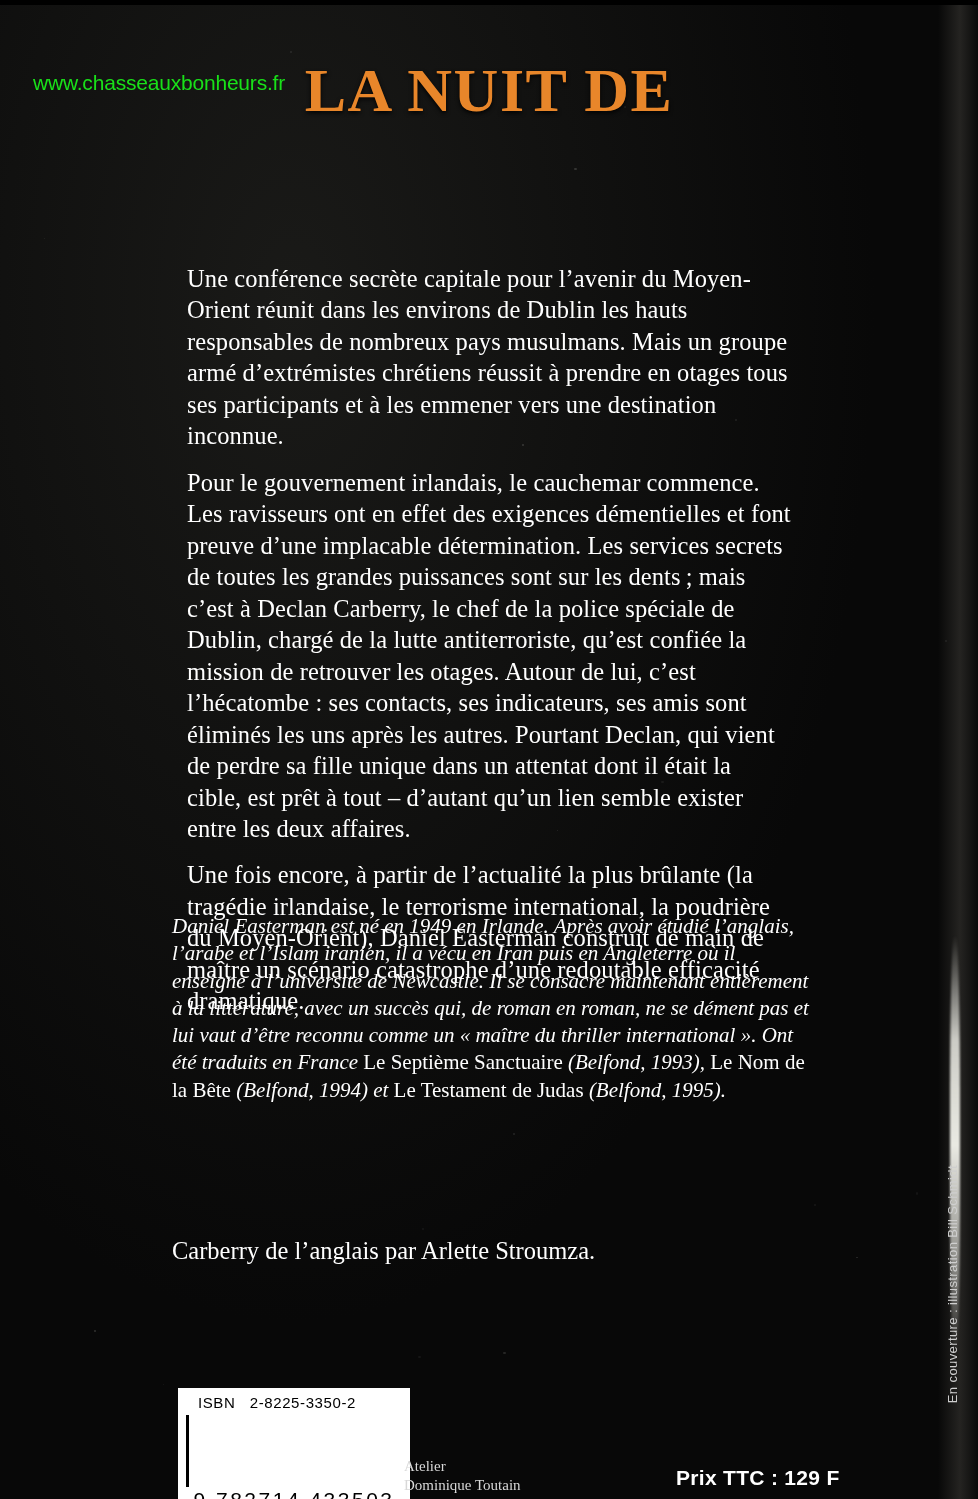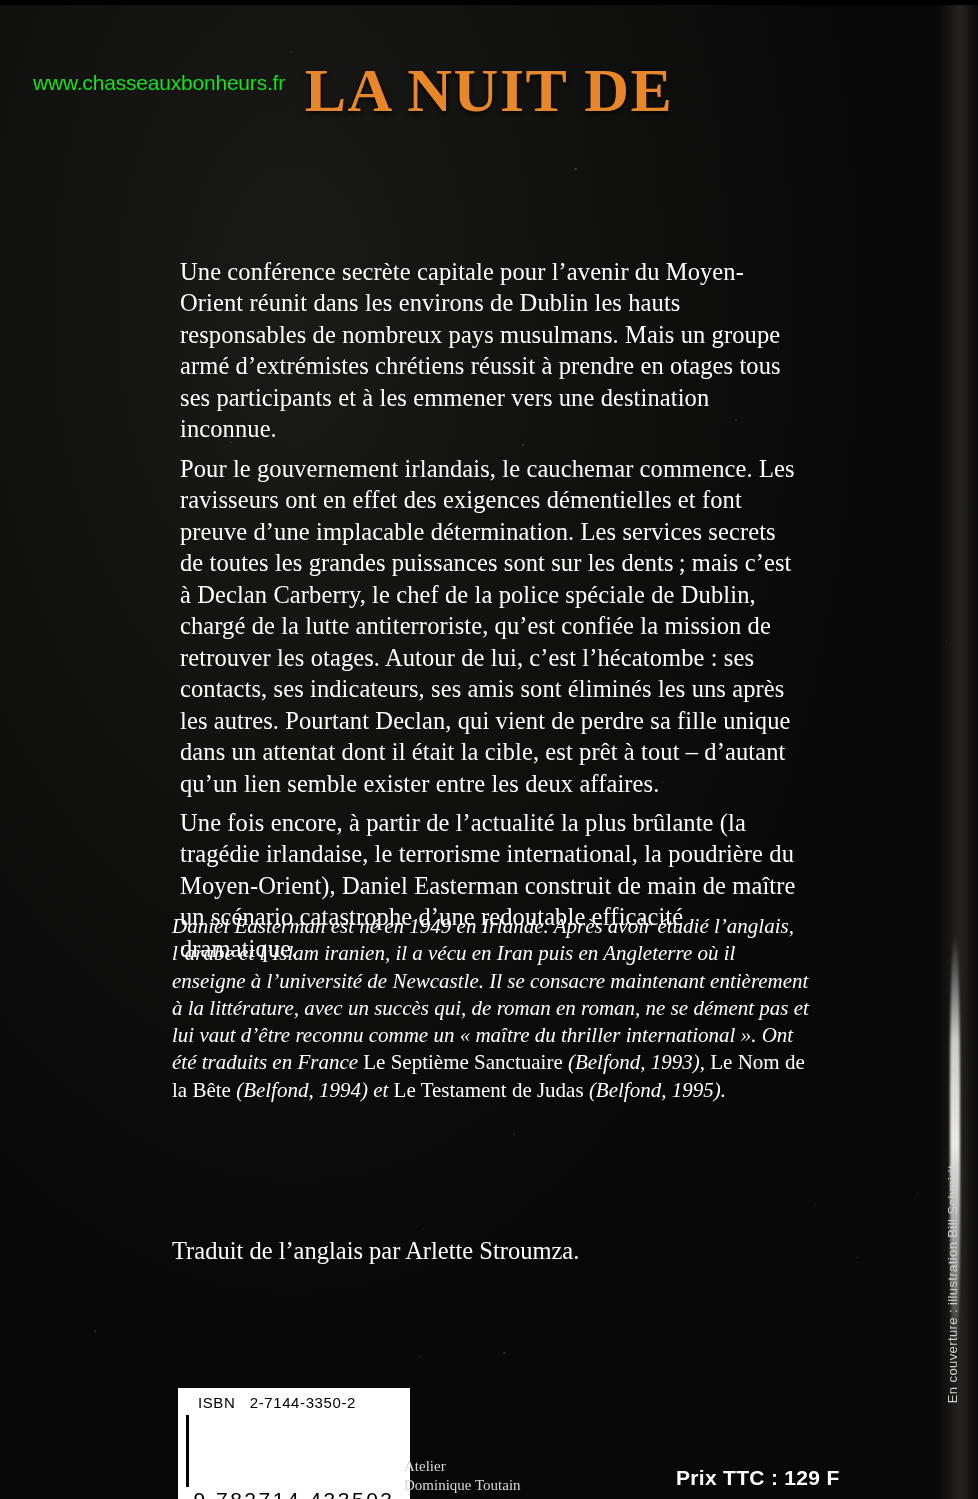--- a/index.html
+++ b/index.html
@@ -80,21 +80,21 @@
     top: 243px;
     width: 634px;
     color: #ffffff;
     font-family: "Liberation Serif", serif;
     font-size: 24.5px;
     line-height: 1.285;
     text-align: left;
     letter-spacing: 0.1px;
   }
   #blurb p {
-    margin: 8px;
+    margin: 15px;
     text-indent: 0;
   }
 
   #bio {
     position: absolute;
     left: 172px;
     top: 908px;
     width: 640px;
     color: #ffffff;
     font-family: Liberation Serif, serif;
@@ -220,26 +220,26 @@
   <div id="blurb">
     <p>Une conférence secrète capitale pour l’avenir du Moyen-Orient réunit dans les environs de Dublin les hauts responsables de nombreux pays musulmans. Mais un groupe armé d’extrémistes chrétiens réussit à prendre en otages tous ses participants et à les emmener vers une destination inconnue.</p>
     <p>Pour le gouvernement irlandais, le cauchemar commence. Les ravisseurs ont en effet des exigences démentielles et font preuve d’une implacable détermination. Les services secrets de toutes les grandes puissances sont sur les dents ; mais c’est à Declan Carberry, le chef de la police spéciale de Dublin, chargé de la lutte antiterroriste, qu’est confiée la mission de retrouver les otages. Autour de lui, c’est l’hécatombe : ses contacts, ses indicateurs, ses amis sont éliminés les uns après les autres. Pourtant Declan, qui vient de perdre sa fille unique dans un attentat dont il était la cible, est prêt à tout – d’autant qu’un lien semble exister entre les deux affaires.</p>
     <p>Une fois encore, à partir de l’actualité la plus brûlante (la tragédie irlandaise, le terrorisme international, la poudrière du Moyen-Orient), Daniel Easterman construit de main de maître un scénario catastrophe d’une redoutable efficacité dramatique.</p>
   </div>
 
   <div id="bio">
     <p><span>Daniel Easterman est né en 1949 en Irlande. Après avoir étudié l’anglais, l’arabe et l’Islam iranien, il a vécu en Iran puis en Angleterre où il enseigne à l’université de Newcastle. Il se consacre maintenant entièrement à la littérature, avec un succès qui, de roman en roman, ne se dément pas et lui vaut d’être reconnu comme un « maître du thriller international ». Ont été traduits en France </span><span class="roman">Le Septième Sanctuaire</span><span> (Belfond, 1993), </span><span class="roman">Le Nom de la Bête</span><span> (Belfond, 1994) </span><span>et </span><span class="roman">Le Testament de Judas</span><span> (Belfond, 1995).</span></p>
   </div>
 
-  <div id="translator">Traduit de l’anglais par Arlette Stroumza.</div>
+  <div id="translator">Carberry de l’anglais par Arlette Stroumza.</div>
 
   <div id="barcode-block">
     <div id="isbn-text">
       <span>ISBN</span>
-      &nbsp;&nbsp;<span>2-7144-3350-2</span>
+      &nbsp;&nbsp;<span>2-8225-3350-2</span>
     </div>
     <div id="barcode-bars">
         <span style="width: 3px; background: rgb(0, 0, 0);"></span>
         <span style="width: 1px; background: transparent;"></span>
       </div>
     <div id="barcode-digits">9 782714 433503</div>
   </div>
 
   <div id="publisher-mark">
     <div>Atelier</div>

